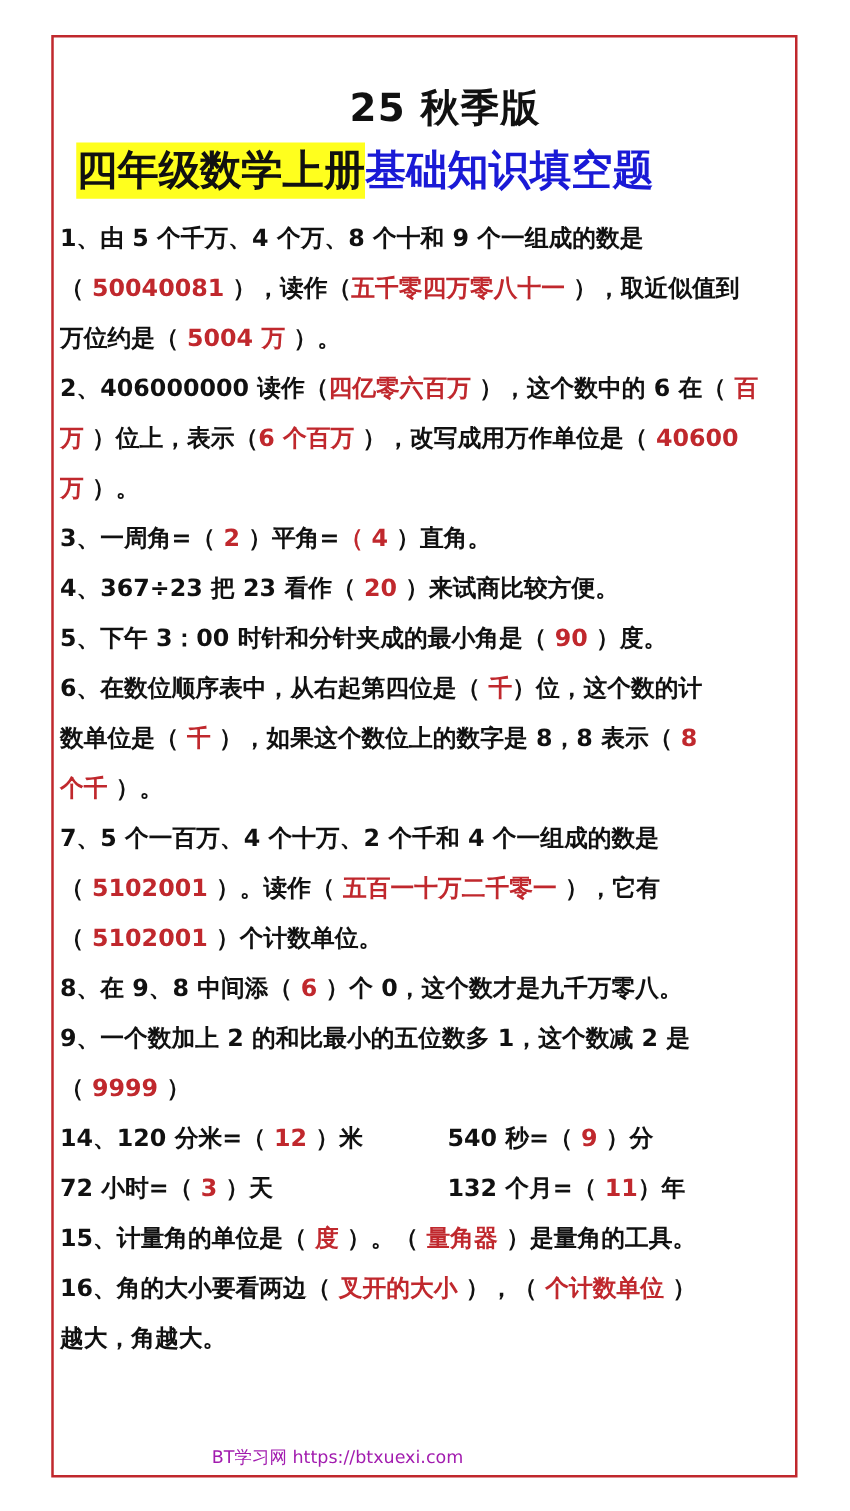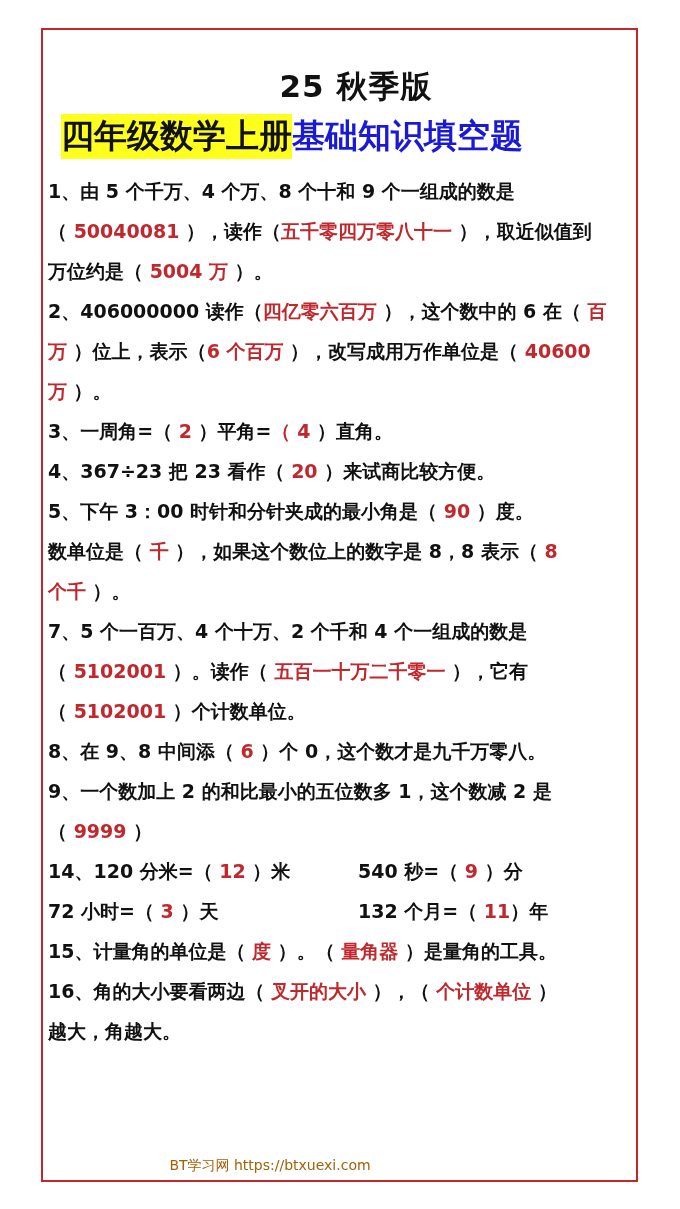--- a/index.html
+++ b/index.html
@@ -13,21 +13,21 @@
               font-size: 33px; font-weight: bold; font-family: "DejaVu Serif", "Liberation Serif", serif; }
     .title2 .hl { background: #ffff1e; color: #111; padding: 2px 0 4px 0; }
     .title2 .blue { color: #1a1ad6; }
     .content { position: absolute; left: 48px; top: 171px; width: 590px;
                font-size: 19px; font-weight: bold; line-height: 40px; }
     .line { white-space: nowrap; height: 40px; }
     .ans { color: #c0282d; }
     .col2 { position: absolute; left: 310px; }
     .row2 { position: relative; }
     .footer { position: absolute; left: 0; width: 540px; top: 1157px; text-align: center;
-              font-size: 14px; color: #a16207; }
+              font-size: 14px; color: #a21caf; }
   </style>
 </head>
 <body>
 
 <div class="frame"></div>
 
 <div class="title1">25 秋季版</div>
 <div class="title2">
   <span class="hl">四年级数学上册</span><span class="blue">基础知识填空题</span>
 </div>
@@ -41,20 +41,21 @@
   <div class="line"><span>2、406000000 读作（</span><span class="ans">四亿零六百万</span><span> ），这个数中的 6 在（ </span><span class="ans">百</span></div>
   <div class="line"><span class="ans">万</span><span> ）位上，表示（</span><span class="ans">6 个百万</span><span> ），改写成用万作单位是（ </span><span class="ans">40600</span></div>
   <div class="line"><span class="ans">万</span><span> ）。</span></div>
 
   <div class="line"><span>3、一周角=（ </span><span class="ans">2</span><span> ）平角=</span><span class="ans">（ 4</span><span> ）直角。</span></div>
 
   <div class="line"><span>4、367÷23 把 23 看作（ </span><span class="ans">20</span><span> ）来试商比较方便。</span></div>
 
   <div class="line"><span>5、下午 3：00 时针和分针夹成的最小角是（ </span><span class="ans">90</span><span> ）度。</span></div>
 
+  <div class="line"><span>6、在数位顺序表中，从右起第四位是（ </span><span class="ans">千</span><span>）位，这个数的计</span></div>
   <div class="line"><span>数单位是（ </span><span class="ans">千</span><span> ），如果这个数位上的数字是 8，8 表示（ </span><span class="ans">8</span></div>
   <div class="line"><span class="ans">个千</span><span> ）。</span></div>
 
   <div class="line"><span>7、5 个一百万、4 个十万、2 个千和 4 个一组成的数是</span></div>
   <div class="line"><span>（ </span><span class="ans">5102001</span><span> ）。读作（ </span><span class="ans">五百一十万二千零一</span><span> ），它有</span></div>
   <div class="line"><span>（ </span><span class="ans">5102001</span><span> ）个计数单位。</span></div>
 
   <div class="line"><span>8、在 9、8 中间添（ </span><span class="ans">6</span><span> ）个 0，这个数才是九千万零八。</span></div>
 
   <div class="line"><span>9、一个数加上 2 的和比最小的五位数多 1，这个数减 2 是</span></div>

